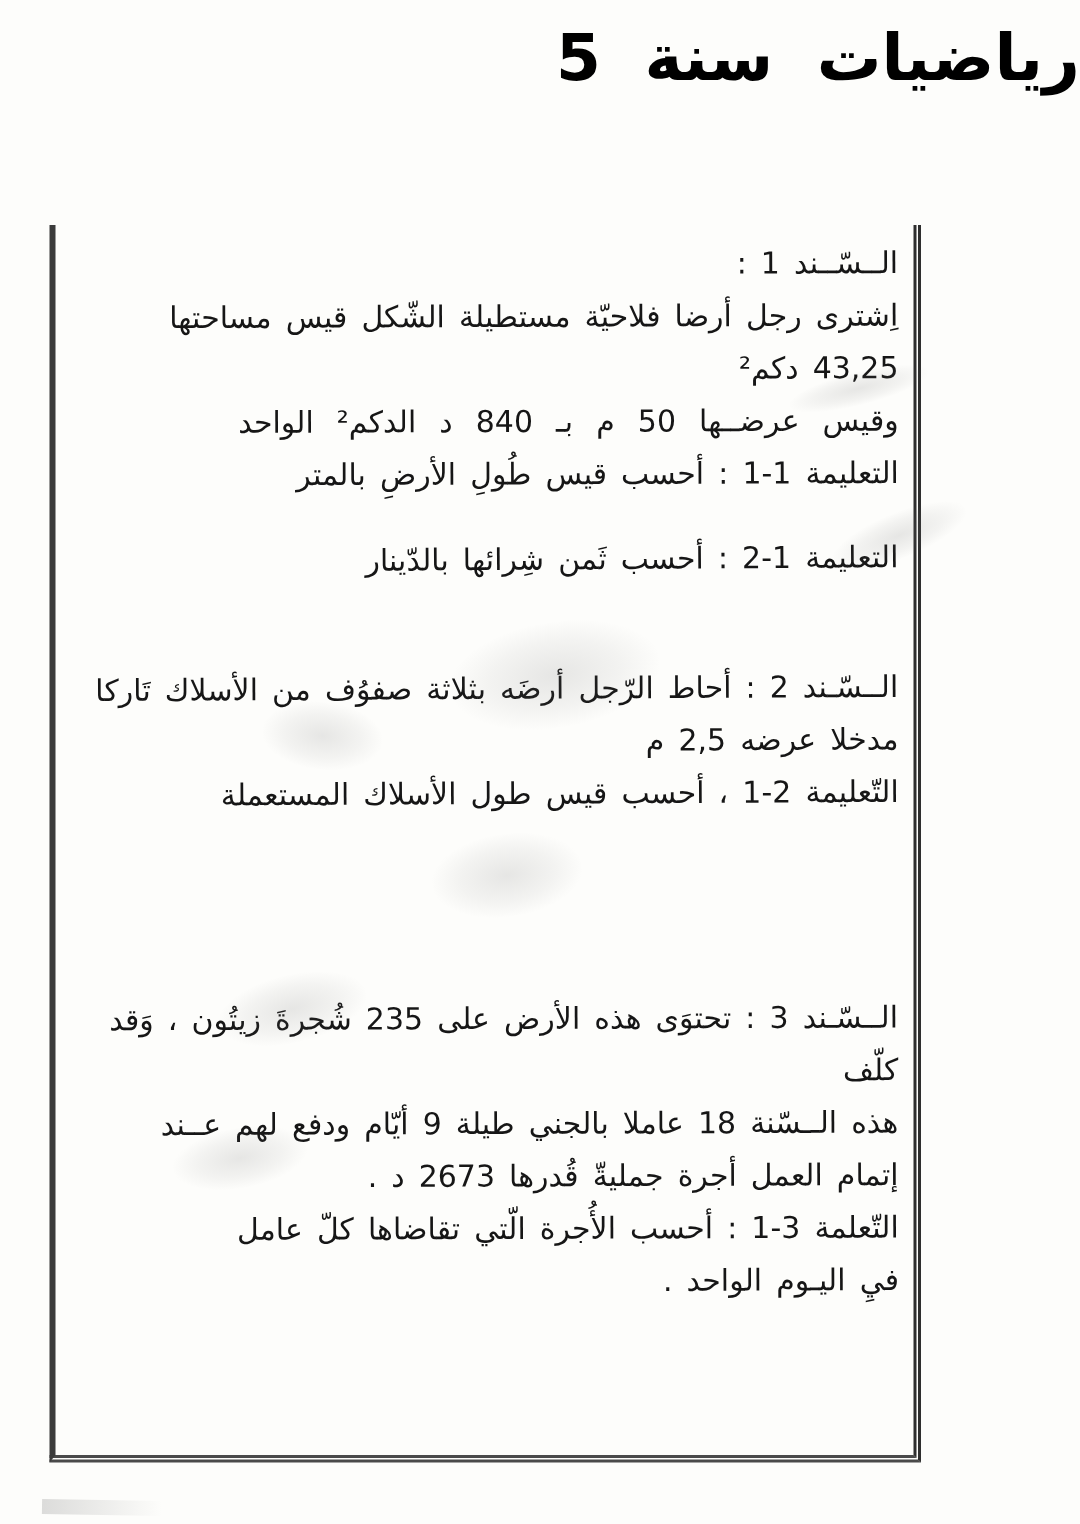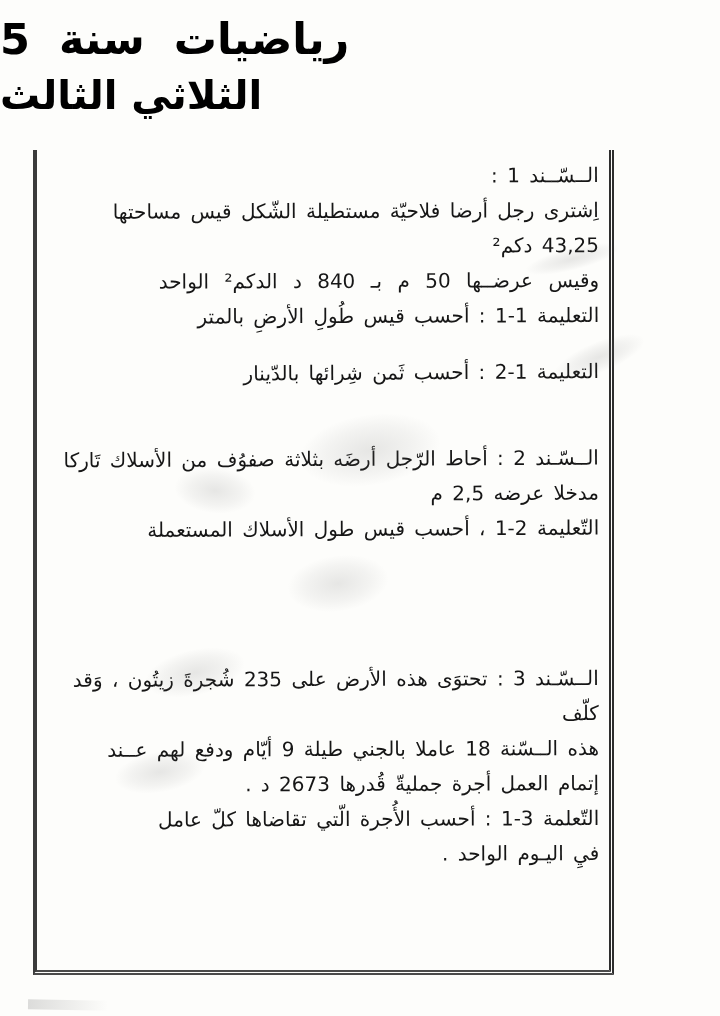--- a/index.html
+++ b/index.html
@@ -9,21 +9,21 @@
     font-family:"DejaVu Sans", sans-serif;
   }
   .page {
     position:relative; width:720px; height:1016px;
     background:#fdfdfb; overflow:hidden; color:#1c1c1c;
   }
 
   
   .title-block {
     position:absolute; top:12px; left:0; right:0;
-    text-align:left; direction:rtl; color:#000;
+    text-align:right; direction:rtl; color:#000;
   }
   .title-line1 {
     font-size:43px; font-weight:bold; line-height:1.3;
     word-spacing:14px;
   }
   .title-line2 {
     font-size:40px; font-weight:bold; line-height:1.25;
     margin-top:2px;
   }
 
@@ -66,21 +66,20 @@
   .sm8 { top:1000px; left:28px; width:80px;  height:10px; transform:rotate(1deg);
          background:linear-gradient(to right, rgba(120,120,120,0.25), rgba(120,120,120,0)); }
 </style>
 </head>
 <body>
 
 <div class="page">
 
   <header class="title-block">
     <div class="title-line1">رياضيات  سنة 5</div>
-    <div class="title-line2">الثلاثي الثالث</div>
   </header>
 
   <div class="frame">
 
     <section class="block b-s1">
       <p class="hw">الــسّــند 1 :</p>
       <p class="hw">اِشترى رجل أرضا فلاحيّة مستطيلة الشّكل قيس مساحتها 43,25 دكم²</p>
       <p class="hw gapwide">وقيس عرضــها 50 م بـ 840 د الدكم² الواحد</p>
       <p class="hw">التعليمة 1-1 : أحسب قيس طُولِ الأرضِ بالمتر</p>
     </section>

